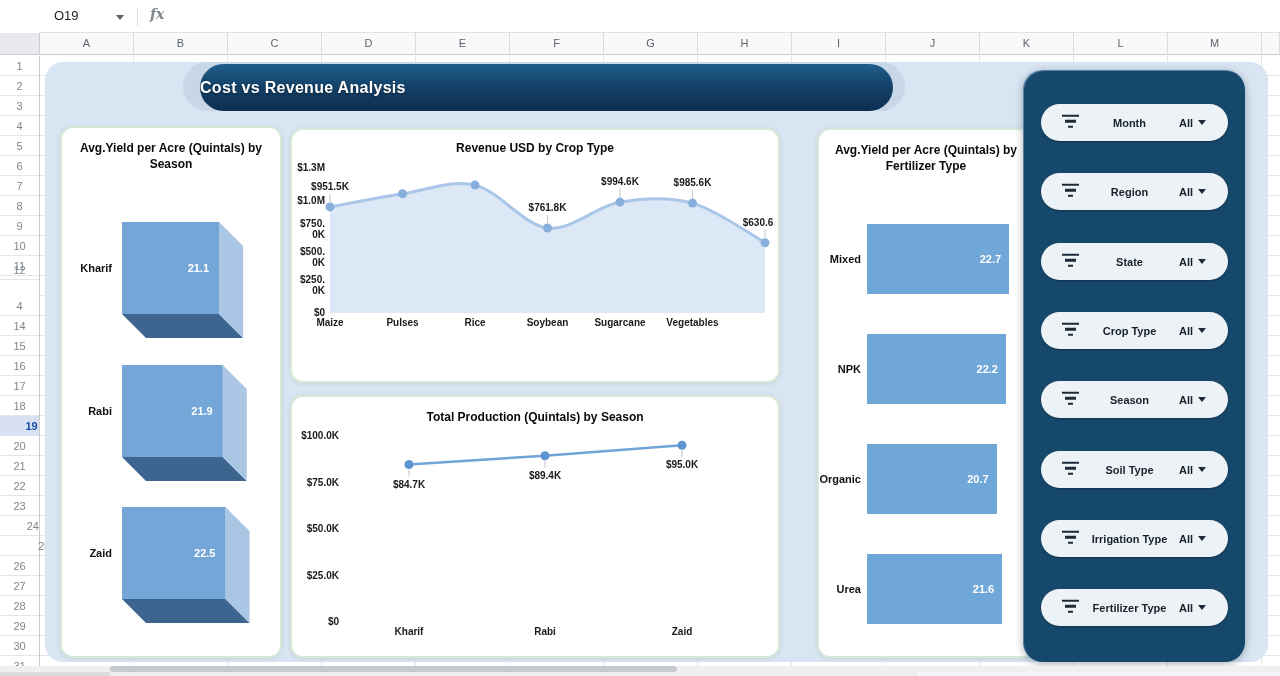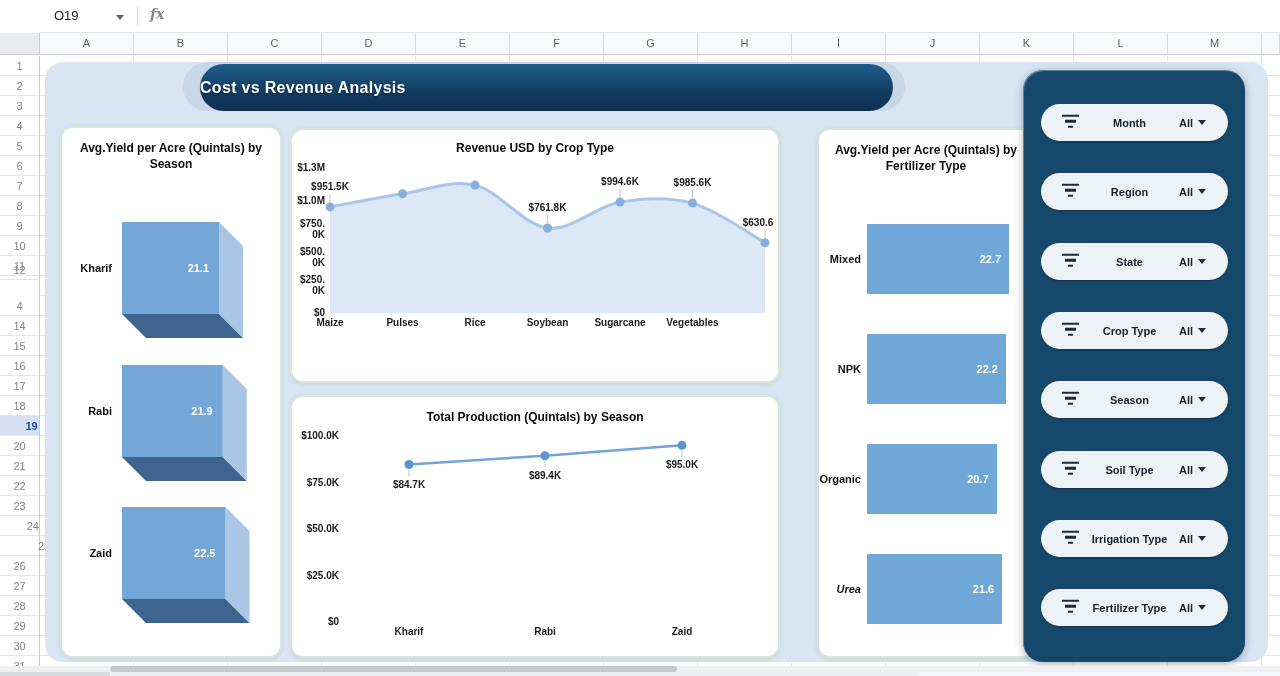--- a/index.html
+++ b/index.html
@@ -239,21 +239,21 @@
               <span class="fbar-value">22.7</span>
             </div>
             <div class="fbar-label" style="top: 204px;">NPK</div>
             <div class="fbar" style="top: 204px; width: 139px; background: rgb(111, 167, 217);">
               <span class="fbar-value">22.2</span>
             </div>
             <div class="fbar-label" style="top: 314px;">Organic</div>
             <div class="fbar" style="top: 314px; width: 129.6px; background: rgb(111, 167, 217);">
               <span class="fbar-value">20.7</span>
             </div>
-            <div class="fbar-label" style="top: 424px; font-style: italic;">Urea</div>
+            <div class="fbar-label" style="top: 424px;">Urea</div>
             <div class="fbar" style="top: 424px; width: 135.2px; background: rgb(111, 167, 217);">
               <span class="fbar-value">21.6</span>
             </div>
           </div>
       </div>
 
       <div id="slicer-panel" class="abs" style="background: rgb(22, 72, 108);">
           <div class="pill" style="top: 34px; background: rgb(237, 242, 247);">
             <div class="filter-icon">
               <i style="width: 17px;"></i>

